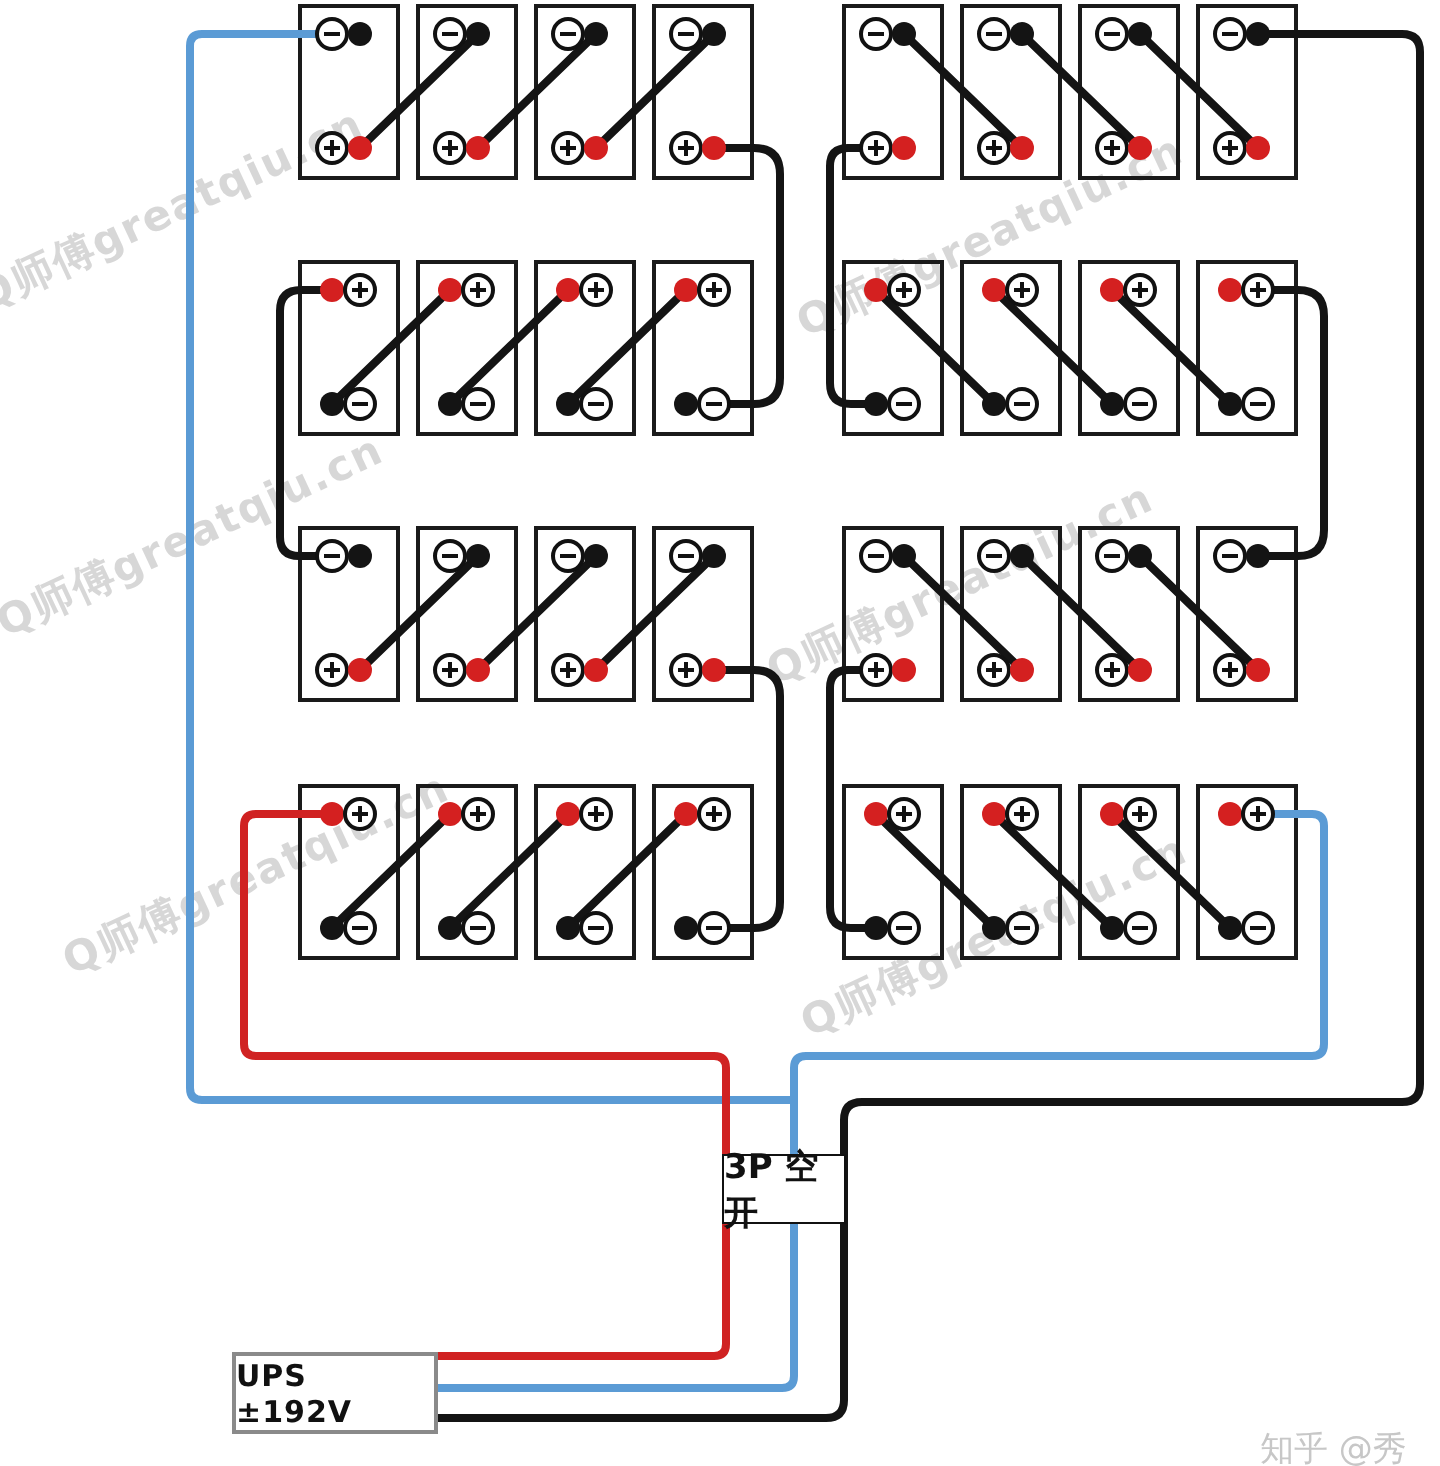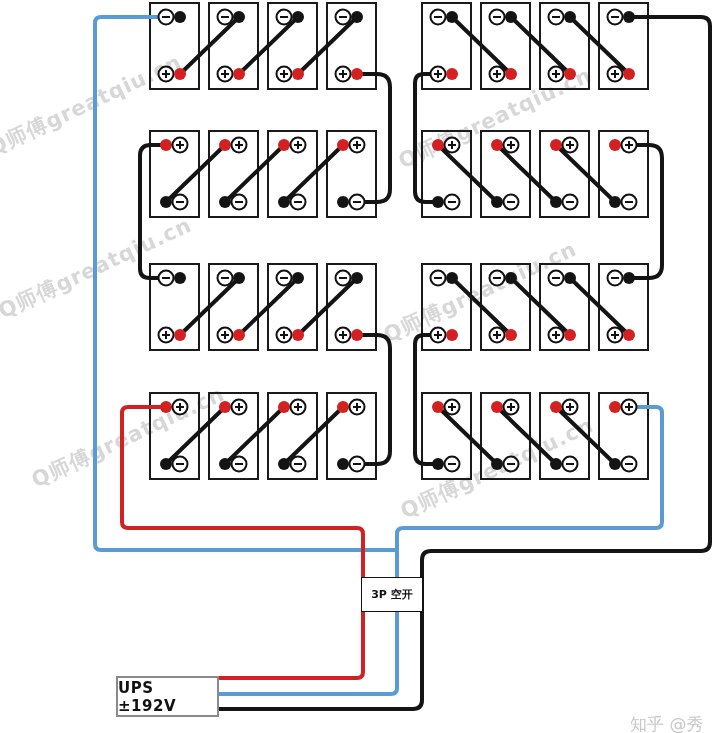--- a/index.html
+++ b/index.html
@@ -4,21 +4,21 @@
 <style>
   html,body{margin:0;padding:0;background:#fff;}
   body{font-family:"DejaVu Sans",sans-serif;}
   #stage{position:relative;width:720px;height:733px;background:#ffffff;overflow:hidden;}
   #watermarks{position:absolute;inset:0;z-index:1;pointer-events:none;}
   .wm{position:absolute;font-size:21px;font-weight:700;letter-spacing:1px;color:rgba(130,130,130,0.32);
       white-space:nowrap;transform:translate(-50%,-50%) rotate(-25deg);}
   #diagram-svg{position:absolute;left:0;top:0;z-index:2;}
   .box{position:absolute;z-index:3;background:#ffffff;display:flex;align-items:center;justify-content:center;
        font-weight:700;color:#111;}
-  #breaker-box{left:361px;top:577px;width:60px;height:33px;border:1.5px solid #111;font-size:11px;}
+  #breaker-box{left:361px;top:577px;width:60px;height:33px;border:1.5px solid #111;font-size:17px;}
   #ups-box{left:116px;top:676px;width:99px;height:37px;border:2px solid #8a8a8a;font-size:15px;letter-spacing:.5px;align-items:center;}
   #credit{position:absolute;z-index:3;left:630px;top:687px;width:90px;font-size:17px;color:#c7c7c7;
           white-space:nowrap;overflow:hidden;margin-top:26px;}
 </style>
 </head>
 <body>
 
 <div id="stage">
   <div id="watermarks">
       <span class="wm" style="left: 85px; top: 105px;">Q师傅greatqiu.cn</span>

